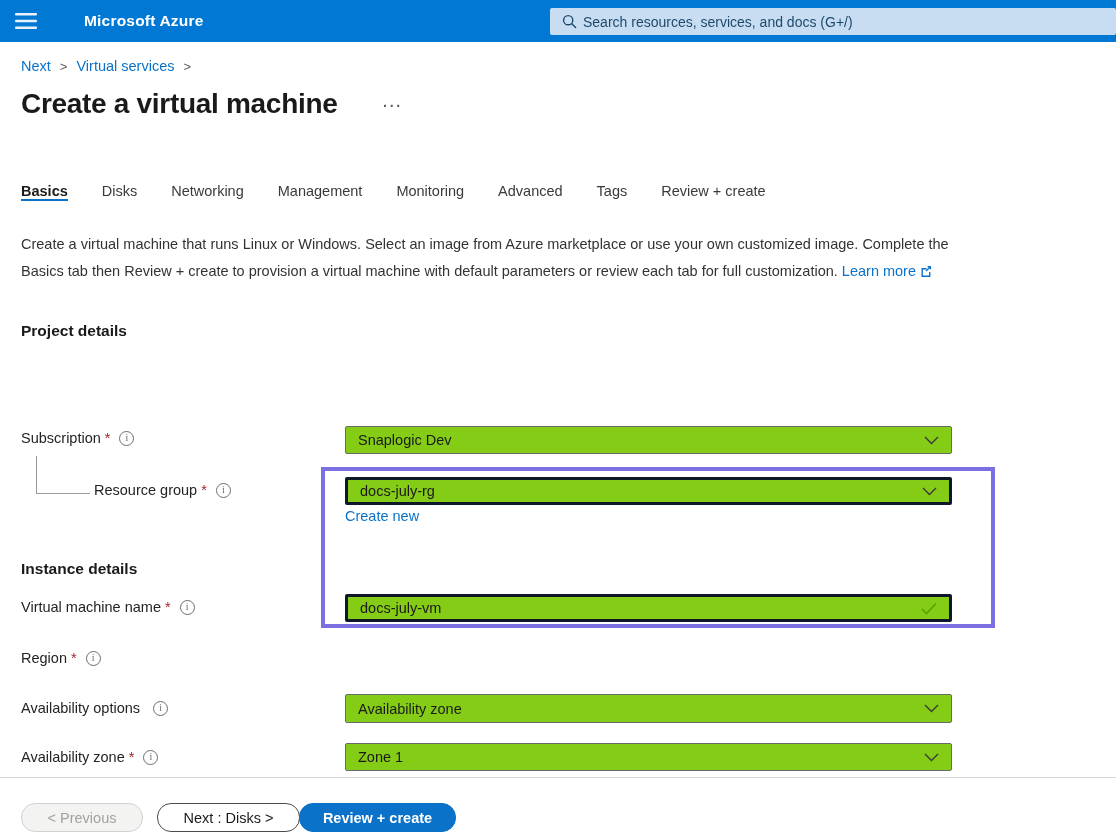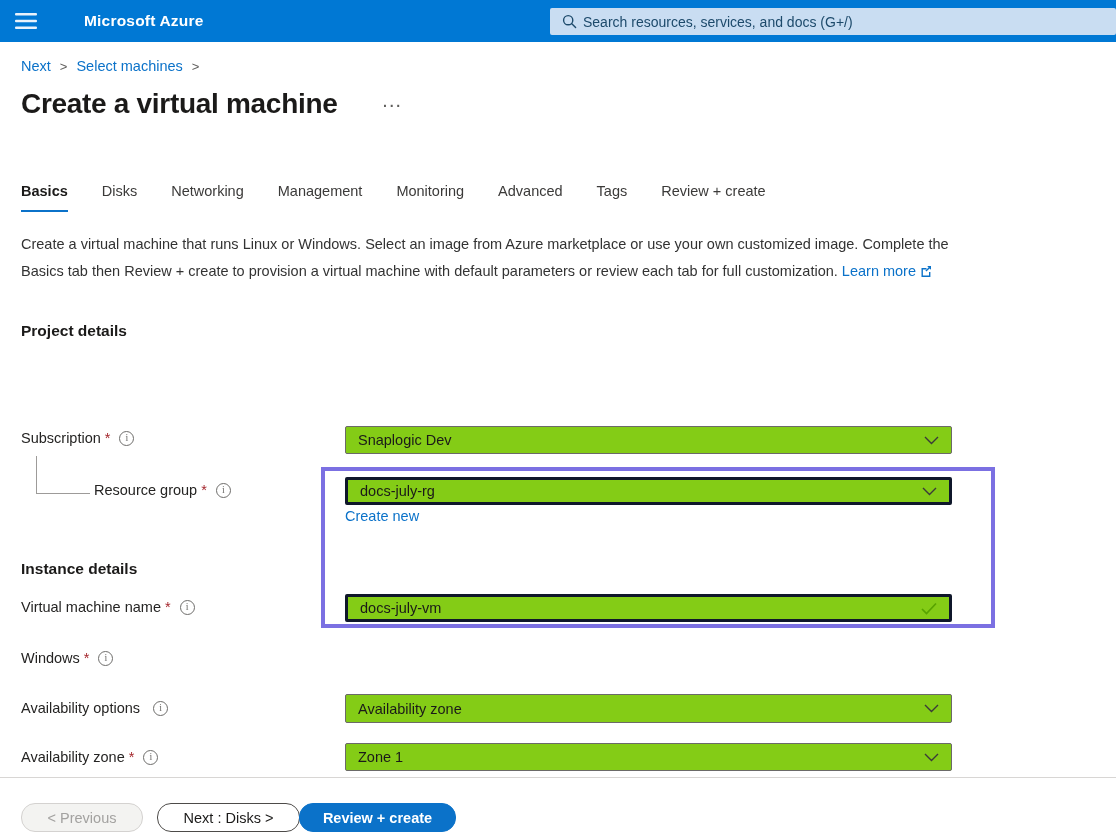--- a/index.html
+++ b/index.html
@@ -18,21 +18,21 @@
 
   
   .breadcrumb { position:absolute; left:21px; top:58px; font-size:14.5px; display:flex; align-items:center; }
   .breadcrumb a { color:#0b72c9; text-decoration:none; cursor:pointer; }
   .breadcrumb .sep { color:#5f5e5c; margin:0 9px; font-size:13px; }
   .title { position:absolute; left:21px; top:88px; font-size:28px; font-weight:700; color:#1b1a19; letter-spacing:-.3px; }
   .more-dots { position:absolute; left:383px; top:98px; color:#5f5e5c; font-size:14px; font-weight:700; letter-spacing:2px; cursor:pointer; }
 
   
   .tabs { position:absolute; left:21px; top:183px; display:flex; gap:34px; font-size:14.5px; }
-  .tab { color:#3b3a39; padding-bottom:11px; cursor:pointer; }
+  .tab { color:#3b3a39; cursor:pointer; }
   .tab.active { color:#1b1a19; font-weight:700; border-bottom:2.5px solid #0b72c9; }
 
   
   .intro { position:absolute; left:21px; top:231px; width:938px; font-size:14.5px; line-height:26.5px; color:#333; }
   .link { color:#0b72c9; text-decoration:none; cursor:pointer; }
   .extlink-icon { display:inline-block; vertical-align:-1px; margin-left:4px; }
   .section-heading { position:absolute; left:21px; font-size:15.5px; font-weight:700; color:#1b1a19; }
   .section-desc { position:absolute; left:21px; top:357px; width:938px; font-size:14.5px; line-height:26.5px; color:#333; }
 
   
@@ -89,21 +89,21 @@
             <line x1="9.8" y1="9.8" x2="13.6" y2="13.6" stroke="#1d4a6b" stroke-width="1.4" stroke-linecap="round"></line>
           </svg>
       </span>
       <span class="ph">Search resources, services, and docs (G+/)</span>
     </div>
   </header>
 
   <nav class="breadcrumb">
     <a>Next</a>
     <span class="sep">&gt;</span>
-    <a>Select machines</a>
+    <a>Virtual services</a>
     <span class="sep">&gt;</span>
   </nav>
 
   <h1 class="title">Create a virtual machine</h1>
   <span class="more-dots">···</span>
 
   <div class="tabs">
     <span class="tab active">Basics</span>
     <span class="tab">Disks</span>
     <span class="tab">Networking</span>
@@ -162,21 +162,21 @@
     <span class="info-icon"></span>
   </div>
   <div class="textfield purple-border" style="top:594px">
     <span class="val" style="flex:1">docs-july-vm</span>
     <svg width="16" height="13" viewBox="0 0 16 13">
         <polyline points="1,7 5.5,11.5 15,1.5" fill="none" stroke="#57a300" stroke-width="1.7"></polyline>
       </svg>
   </div>
 
   <div class="field-label" style="left:21px; top:650px">
-    <span>Windows</span>
+    <span>Region</span>
     <span class="req">*</span>
     <span class="info-icon"></span>
   </div>
 
   <div class="field-label" style="left:21px; top:700px">
     <span>Availability options</span>
     <span class="req"></span>
     <span class="info-icon"></span>
   </div>
   <div class="select" style="top:694px; height:29px">

